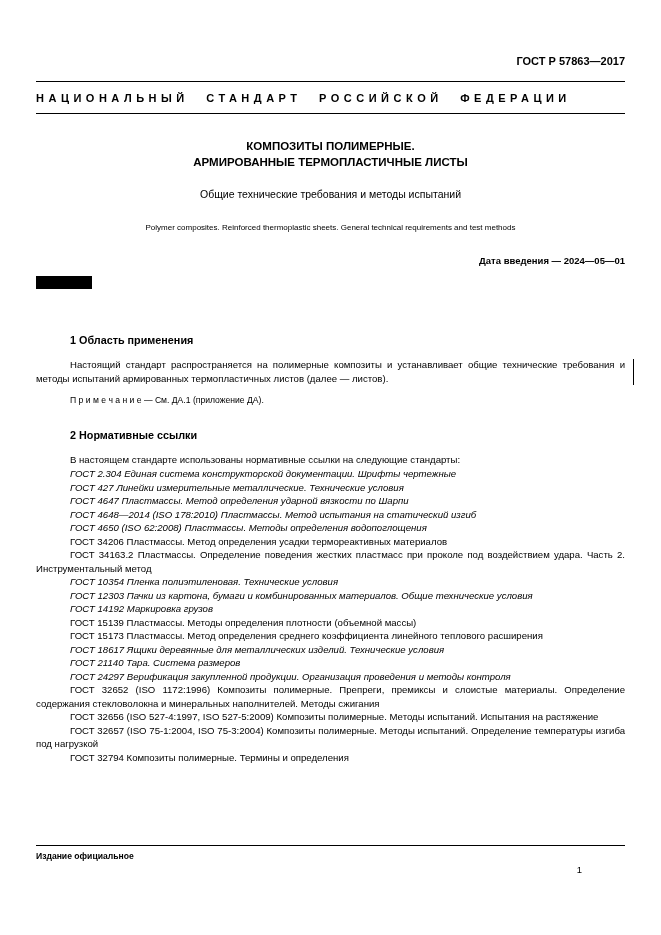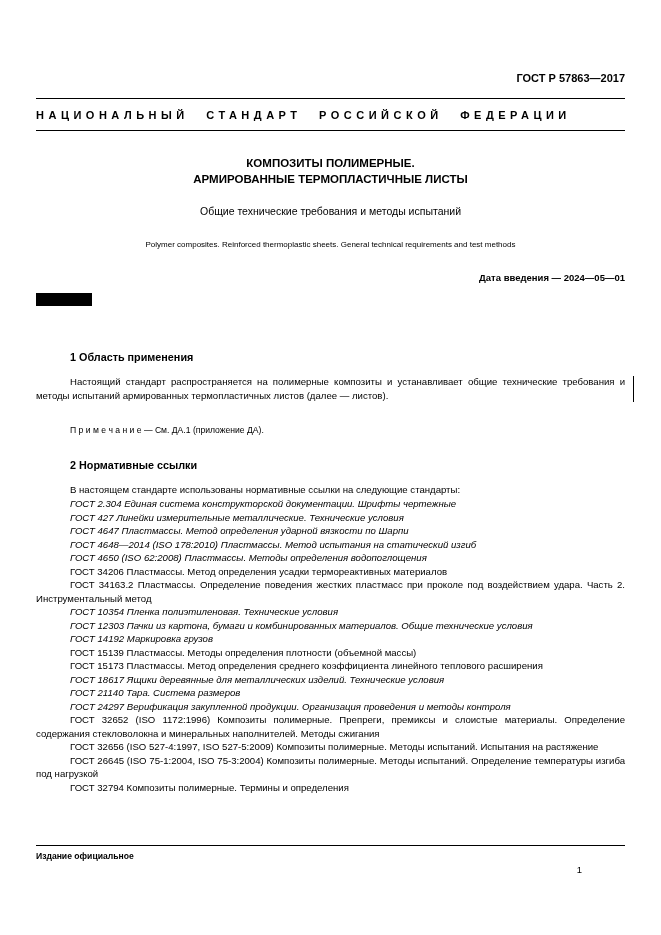--- a/index.html
+++ b/index.html
@@ -9,21 +9,21 @@
     font-family:"Liberation Sans", sans-serif;
     color:#000;
     -webkit-font-smoothing:antialiased;
   }
   .page {
     position:relative;
     width:661px; height:935px;
     margin:0 auto;
     background:#fff;
     outline:1px solid #cfcfcf;
-    padding:72px 36px 0 36px;
+    padding:55px 36px 0 36px;
     overflow:hidden;
   }
   .doc-number {
     text-align:right;
     font-weight:bold;
     font-size:11px;
   }
   .rule {
     border-top:1.3px solid #000;
     height:0;
@@ -84,21 +84,21 @@
     margin-top:12px;
   }
   .para-wrap p { text-indent:34px; }
   .change-bar {
     position:absolute;
     right:-9px; top:1px; bottom:1px;
     width:1.3px;
     background:#000;
   }
   .note {
-    margin-top:21px;
+    margin-top:8px;
     font-size:8.6px;
     line-height:12px;
     text-indent:34px;
   }
   .refs { margin-top:0; }
   .ref {
     text-indent:34px;
     font-size:9.6px;
     line-height:13.5px;
     text-align:justify;
@@ -173,21 +173,21 @@
       <p class="ref italic">ГОСТ 10354 Пленка полиэтиленовая. Технические условия</p>
       <p class="ref italic">ГОСТ 12303 Пачки из картона, бумаги и комбинированных материалов. Общие технические условия</p>
       <p class="ref italic">ГОСТ 14192 Маркировка грузов</p>
       <p class="ref">ГОСТ 15139 Пластмассы. Методы определения плотности (объемной массы)</p>
       <p class="ref">ГОСТ 15173 Пластмассы. Метод определения среднего коэффициента линейного теплового расширения</p>
       <p class="ref italic">ГОСТ 18617 Ящики деревянные для металлических изделий. Технические условия</p>
       <p class="ref italic">ГОСТ 21140 Тара. Система размеров</p>
       <p class="ref italic">ГОСТ 24297 Верификация закупленной продукции. Организация проведения и методы контроля</p>
       <p class="ref">ГОСТ 32652 (ISO 1172:1996) Композиты полимерные. Препреги, премиксы и слоистые материалы. Определение содержания стекловолокна и минеральных наполнителей. Методы сжигания</p>
       <p class="ref">ГОСТ 32656 (ISO 527-4:1997, ISO 527-5:2009) Композиты полимерные. Методы испытаний. Испытания на растяжение</p>
-      <p class="ref">ГОСТ 26645 (ISO 75-1:2004, ISO 75-3:2004) Композиты полимерные. Методы испытаний. Определение температуры изгиба под нагрузкой</p>
+      <p class="ref">ГОСТ 32657 (ISO 75-1:2004, ISO 75-3:2004) Композиты полимерные. Методы испытаний. Определение температуры изгиба под нагрузкой</p>
       <p class="ref">ГОСТ 32794 Композиты полимерные. Термины и определения</p>
     </div>
 
   <div class="footer-rule"></div>
   <div class="footer-left">Издание официальное</div>
   <div class="page-number">1</div>
 
 </div>
 
 </body></html>

